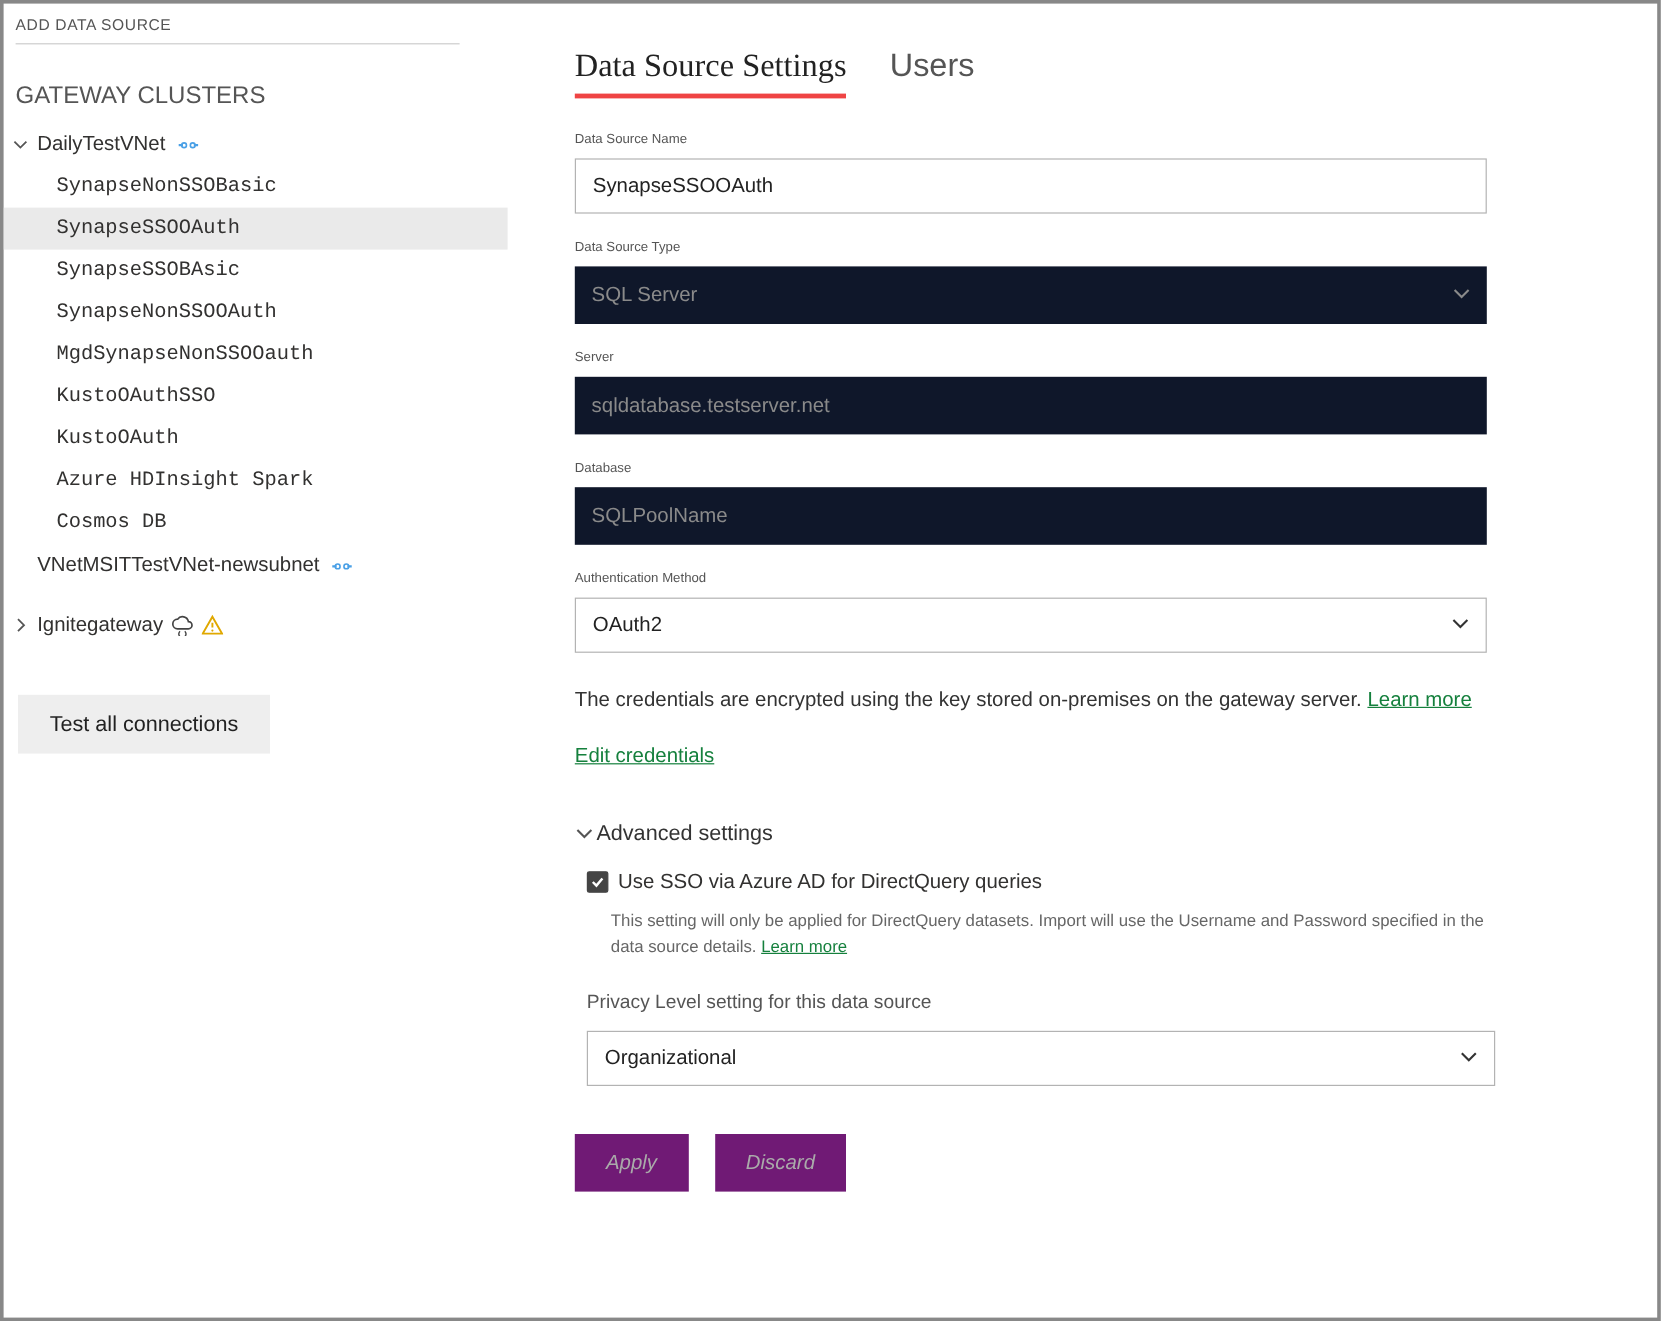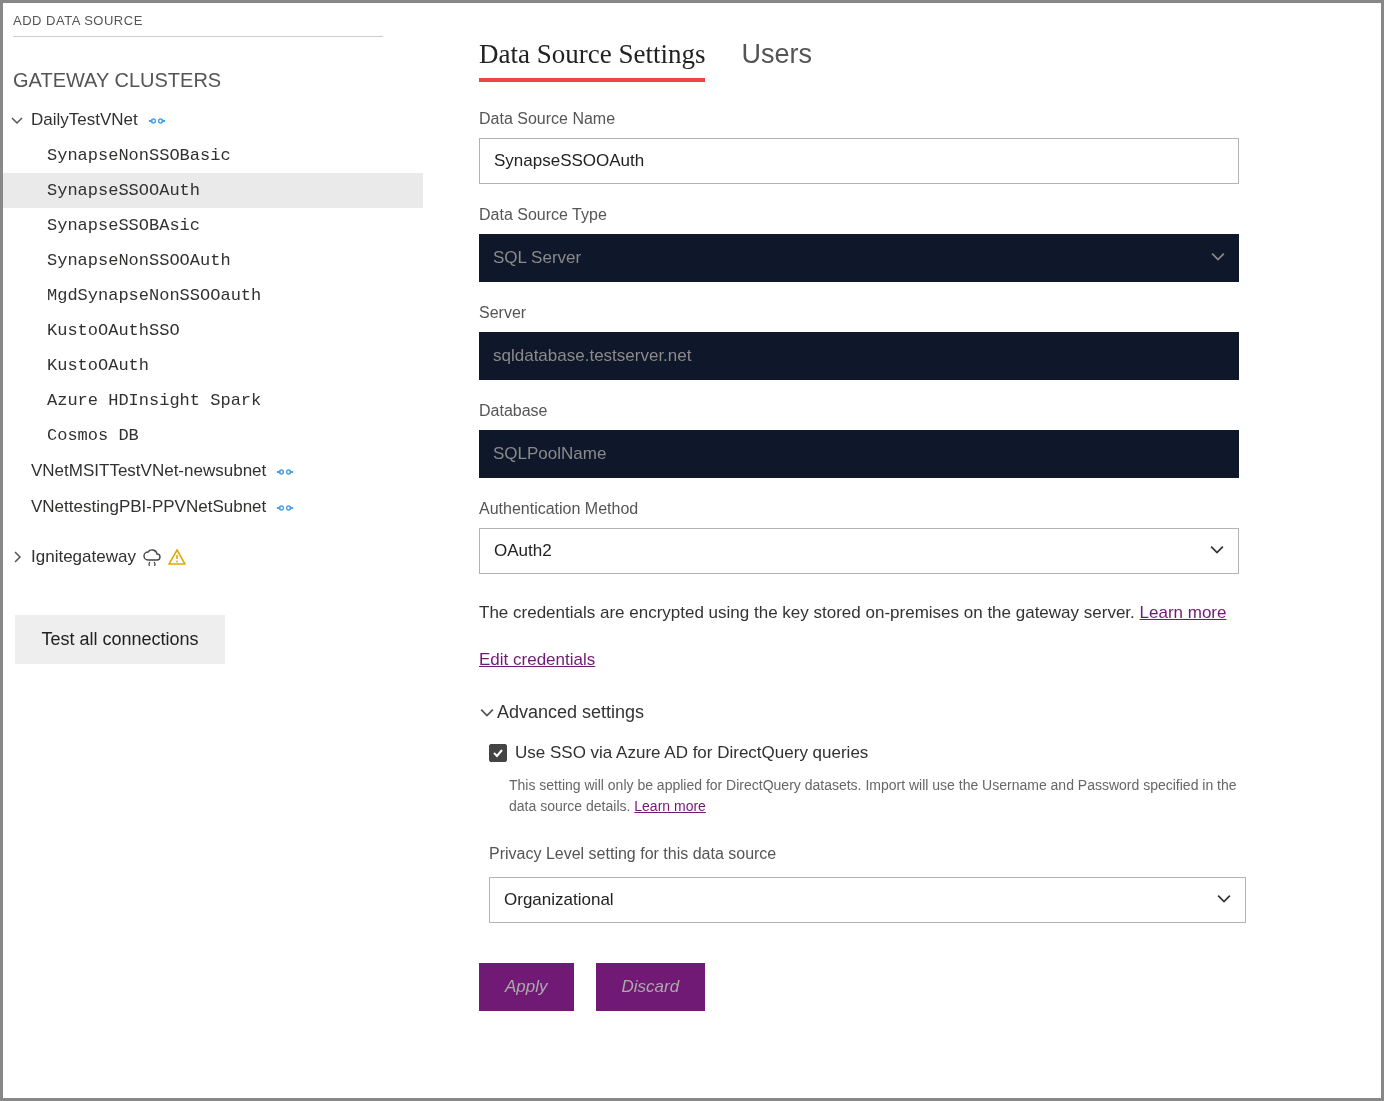--- a/index.html
+++ b/index.html
@@ -72,21 +72,21 @@
     .tabs { display:flex; gap: 36px; }
     .tab {
       font-size: 27px;
       color: #555;
       padding-bottom: 8px;
       font-weight: 400;
       cursor: pointer;
     }
     .tab.active { color: #222; border-bottom: 4px solid #ef4444; font-family: Liberation Serif, serif; }
     .form { margin-top: 28px; width: 760px; }
-    .field-label { font-size: 16px; color: #555; margin-top: 22px; margin-bottom: 10px; }
+    .field-label { font-size: 11px; color: #555; margin-top: 22px; margin-bottom: 10px; }
     .field-label.first { margin-top: 8px; }
     .text-input {
       width: 100%;
       border: 1px solid #b3b3b3;
       padding: 12px 14px;
       font-size: 17px;
       color: #222;
       background: #fff;
     }
     .ro-box {
@@ -103,23 +103,23 @@
       border: 1px solid #b3b3b3;
       padding: 12px 14px;
       font-size: 17px;
       color: #222;
       background: #fff;
       display:flex; align-items:center; justify-content:space-between;
       cursor: pointer;
     }
     .select-box .chvdown svg { width: 14px; height: 14px; color:#333;}
     .cred-text { font-size: 17px; color:#333; margin-top: 26px; line-height: 1.5;}
-    .link { color: #701a75; text-decoration: underline; cursor: pointer;}
+    .link { color: #15803d; text-decoration: underline; cursor: pointer;}
     .edit-cred { margin-top: 24px; display:inline-block;}
-    .adv-head { display:flex; align-items:center; gap:2px; margin-top: 32px; font-size: 18px; color:#333; cursor:pointer;}
+    .adv-head { display:flex; align-items:center; gap:2px; margin-top: 44px; font-size: 18px; color:#333; cursor:pointer;}
     .adv-head .chev svg { width:14px; height:14px;}
     .adv-body { margin-top: 20px; padding-left: 10px; }
     .chk-row { display:flex; align-items:center; gap:8px; font-size: 17px;}
     .chkbox {
       width: 18px; height: 18px;
       background: #444; border:1px solid #444;
       display:inline-flex; align-items:center; justify-content:center;
       color:#fff; border-radius:2px;
     }
     .chkbox svg { width: 12px; height: 12px; }
@@ -186,32 +186,20 @@
       </div>
       <div class="tree-row sub">
         <span class="label">Azure HDInsight Spark</span>
       </div>
       <div class="tree-row sub">
         <span class="label">Cosmos DB</span>
       </div>
 
       <div class="tree-row leaf">
         <span class="label">VNetMSITTestVNet-newsubnet</span>
-        <span class="linkiconset">
-          <span class="linkicon">
-            <svg viewBox="0 0 20 14">
-                <path d="M1 7 L5 7 M15 7 L19 7" stroke="#4aa0e6" stroke-width="2"></path>
-                <circle cx="6" cy="7" r="2.2" fill="none" stroke="#4aa0e6" stroke-width="1.5"></circle>
-                <circle cx="14" cy="7" r="2.2" fill="none" stroke="#4aa0e6" stroke-width="1.5"></circle>
-              </svg>
-          </span>
-        </span>
-      </div>
-      <div class="tree-row leaf">
-        <span class="label">VNettestingPBI-PPVNetSubnet</span>
         <span class="linkiconset">
           <span class="linkicon">
             <svg viewBox="0 0 20 14">
                 <path d="M1 7 L5 7 M15 7 L19 7" stroke="#4aa0e6" stroke-width="2"></path>
                 <circle cx="6" cy="7" r="2.2" fill="none" stroke="#4aa0e6" stroke-width="1.5"></circle>
                 <circle cx="14" cy="7" r="2.2" fill="none" stroke="#4aa0e6" stroke-width="1.5"></circle>
               </svg>
           </span>
         </span>
       </div>

